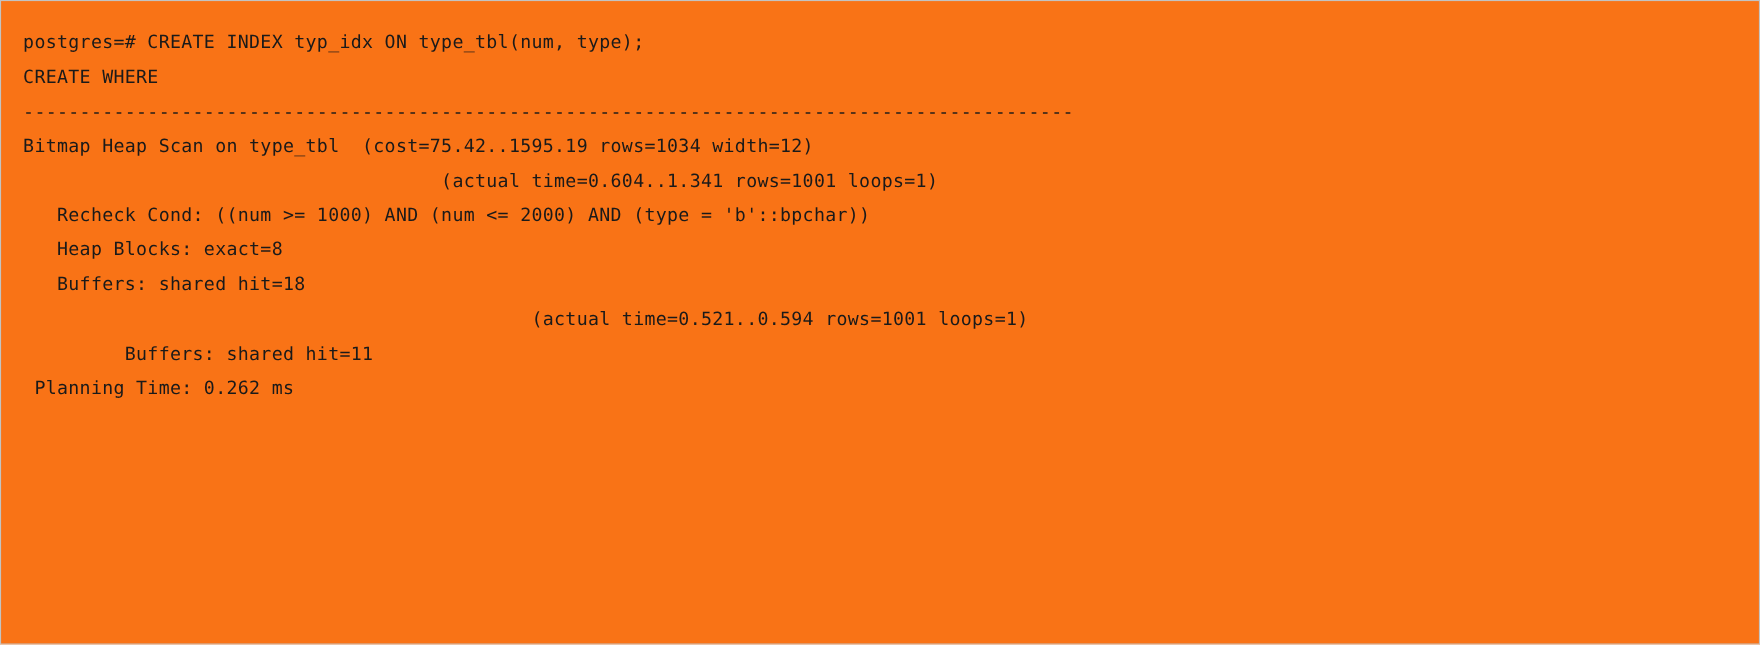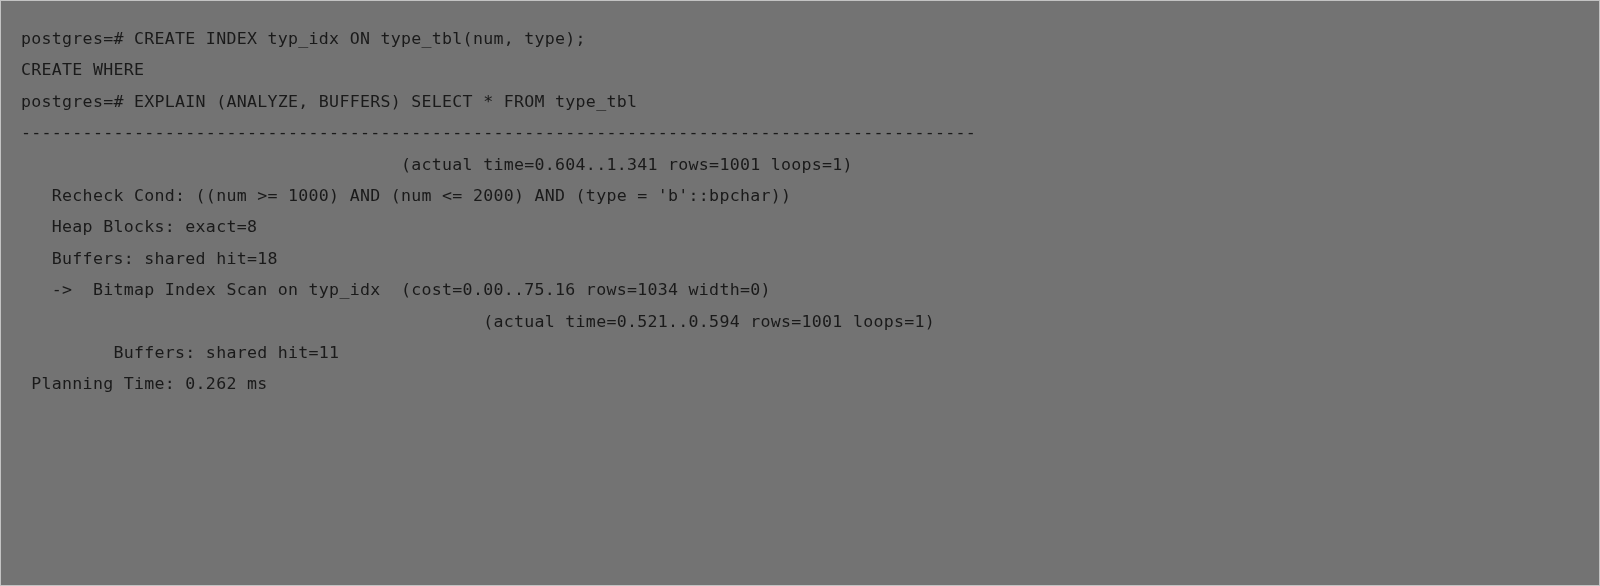--- a/index.html
+++ b/index.html
@@ -9,21 +9,21 @@
     background: #ffffff;
   }
   body {
     font-family: "DejaVu Sans Mono", "Liberation Mono", monospace;
   }
   .terminal {
     position: relative;
     width: 1600px;
     height: 586px;
     box-sizing: border-box;
-    background: #737373;
+    background: #f97316;
     border: 1px solid #c3c3c3;
     overflow: hidden;
   }
   .terminal-body {
     position: absolute;
     left: 20px;
     top: 22px;
     right: 0;
     bottom: 0;
   }
@@ -42,36 +42,35 @@
 </head>
 <body>
 
 <div class="terminal">
   <div class="terminal-body">
 
     <div class="line">postgres=# CREATE INDEX typ_idx ON type_tbl(num, type);</div>
 
     <div class="line">CREATE WHERE</div>
 
-    <div class="line">postgres=# EXPLAIN (ANALYZE, BUFFERS) SELECT * FROM type_tbl</div>
 
 
 
     <div class="line">---------------------------------------------------------------------------------------------</div>
 
+    <div class="line">Bitmap Heap Scan on type_tbl  (cost=75.42..1595.19 rows=1034 width=12)</div>
 
     <div class="line">                                     (actual time=0.604..1.341 rows=1001 loops=1)</div>
 
     <div class="line">   Recheck Cond: ((num &gt;= 1000) AND (num &lt;= 2000) AND (type = 'b'::bpchar))</div>
 
     <div class="line">   Heap Blocks: exact=8</div>
 
     <div class="line">   Buffers: shared hit=18</div>
 
-    <div class="line">   -&gt;  Bitmap Index Scan on typ_idx  (cost=0.00..75.16 rows=1034 width=0)</div>
 
     <div class="line">                                             (actual time=0.521..0.594 rows=1001 loops=1)</div>
 
 
     <div class="line">         Buffers: shared hit=11</div>
 
     <div class="line"> Planning Time: 0.262 ms</div>
 
 
   </div>

